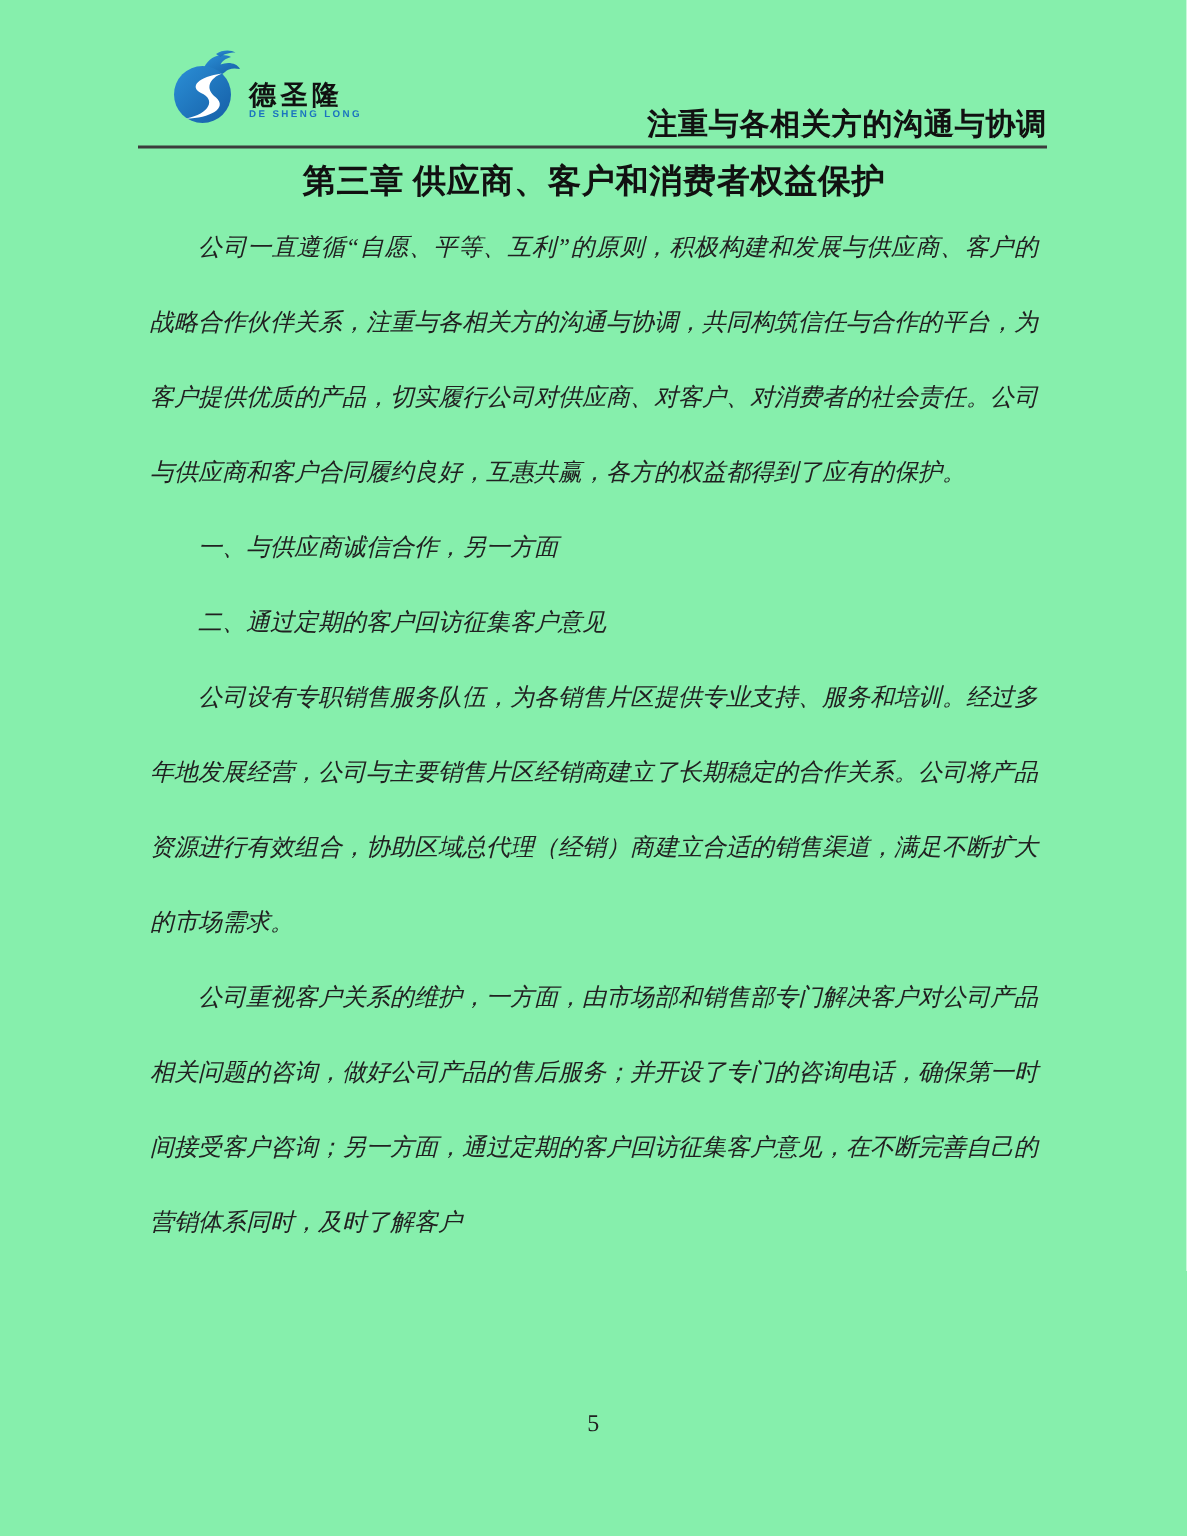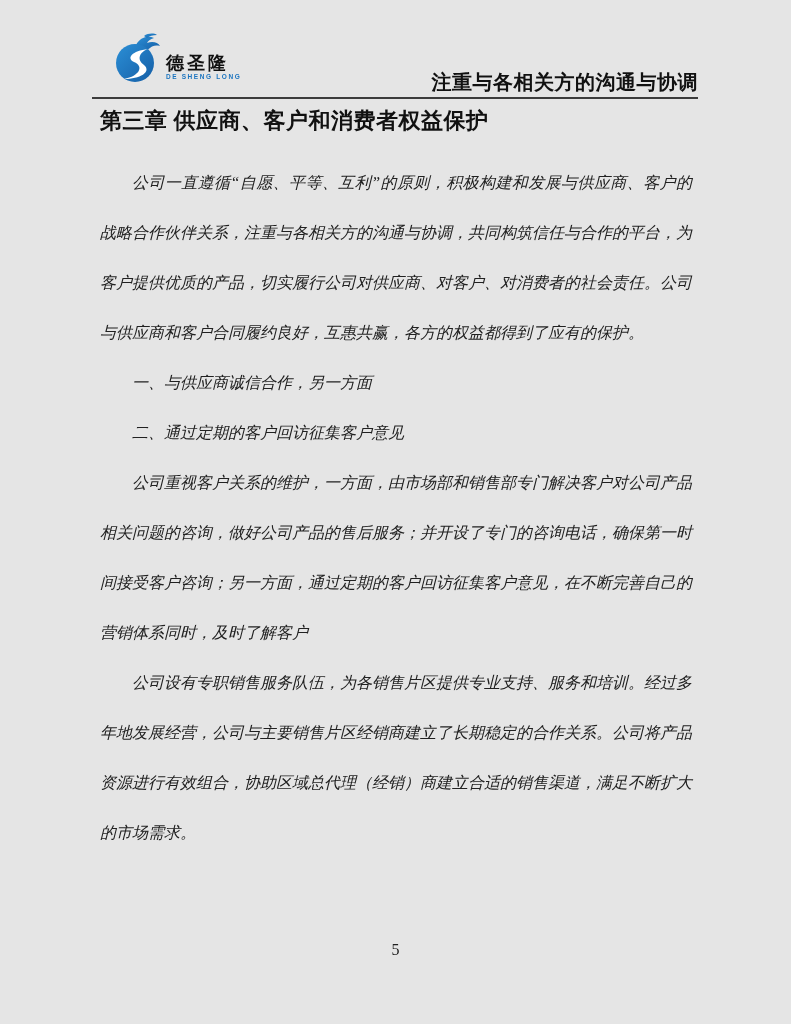--- a/index.html
+++ b/index.html
@@ -6,21 +6,21 @@
   html, body { background: #ffffff; }
   body {
     width: 791px; height: 1024px;
     font-family: "Liberation Serif", "DejaVu Serif", serif;
     color: #212121;
     position: relative;
     overflow: hidden;
   }
   .page {
     position: absolute; inset: 0;
-    background: #e5e5e5;
+    background: #86efac;
   }
 
   
   .header {
     position: absolute; left: 92px; top: 28px; width: 606px; height: 70px;
   }
   .logo {
     position: absolute; left: 22px; top: 4px;
     display: flex; align-items: center;
   }
@@ -45,22 +45,22 @@
     position: absolute; left: 92px; top: 97px; width: 606px; height: 2px;
     background: #3c3c3c;
   }
 
   
   .content {
     position: absolute; left: 100px; top: 106px; width: 592px;
   }
   .doc-title {
     font-size: 22px; font-weight: bold; color: #111111;
-    line-height: 30px;
-    margin-bottom: 22px; letter-spacing: 0.5px;
+    text-align: center; line-height: 30px;
+    margin-bottom: 5px; letter-spacing: 0.5px;
   }
   .content p {
     font-size: 16px; line-height: 50px;
     text-align: justify; text-justify: inter-ideograph;
     text-indent: 2em; color: #212121;
     word-break: break-all;
     font-style: italic;
   }
 
   
@@ -99,19 +99,19 @@
     <div class="company-name">注重与各相关方的沟通与协调</div>
   </div>
 
   <div class="header-rule"></div>
 
   <div class="content">
     <div class="doc-title">第三章 供应商、客户和消费者权益保护</div>
     <p>公司一直遵循“自愿、平等、互利”的原则，积极构建和发展与供应商、客户的战略合作伙伴关系，注重与各相关方的沟通与协调，共同构筑信任与合作的平台，为客户提供优质的产品，切实履行公司对供应商、对客户、对消费者的社会责任。公司与供应商和客户合同履约良好，互惠共赢，各方的权益都得到了应有的保护。</p>
     <p>一、与供应商诚信合作，另一方面</p>
     <p>二、通过定期的客户回访征集客户意见</p>
+    <p>公司设有专职销售服务队伍，为各销售片区提供专业支持、服务和培训。经过多年地发展经营，公司与主要销售片区经销商建立了长期稳定的合作关系。公司将产品资源进行有效组合，协助区域总代理（经销）商建立合适的销售渠道，满足不断扩大的市场需求。</p>
     <p>公司重视客户关系的维护，一方面，由市场部和销售部专门解决客户对公司产品相关问题的咨询，做好公司产品的售后服务；并开设了专门的咨询电话，确保第一时间接受客户咨询；另一方面，通过定期的客户回访征集客户意见，在不断完善自己的营销体系同时，及时了解客户</p>
-    <p>公司设有专职销售服务队伍，为各销售片区提供专业支持、服务和培训。经过多年地发展经营，公司与主要销售片区经销商建立了长期稳定的合作关系。公司将产品资源进行有效组合，协助区域总代理（经销）商建立合适的销售渠道，满足不断扩大的市场需求。</p>
   </div>
 
   <div class="page-number">5</div>
 
 </div>
 
 </body></html>

